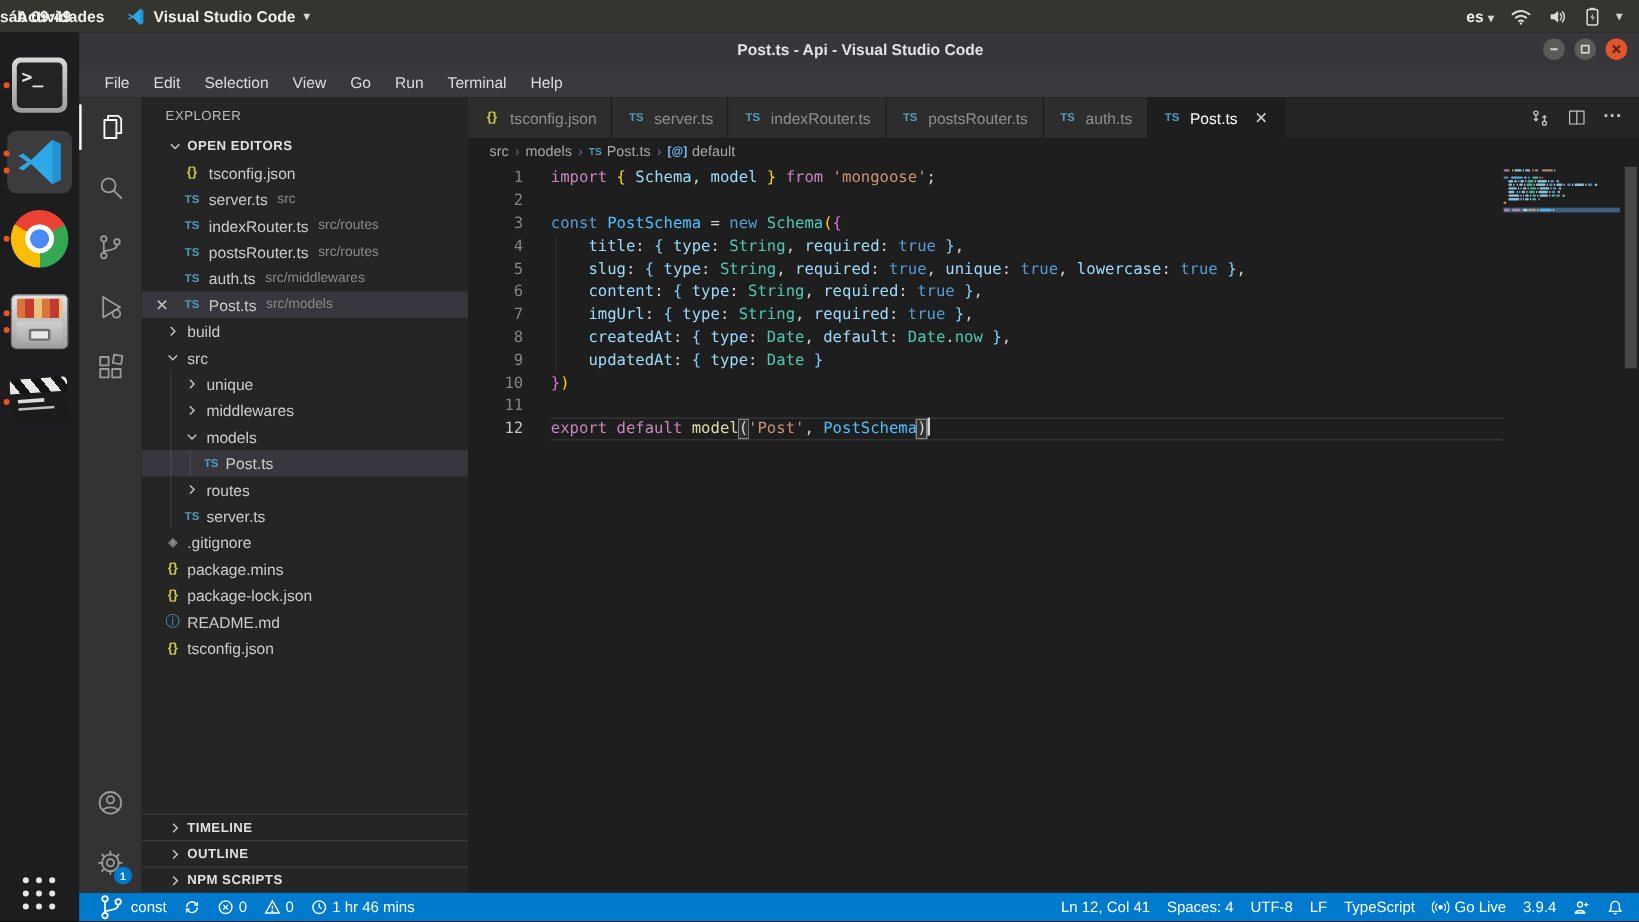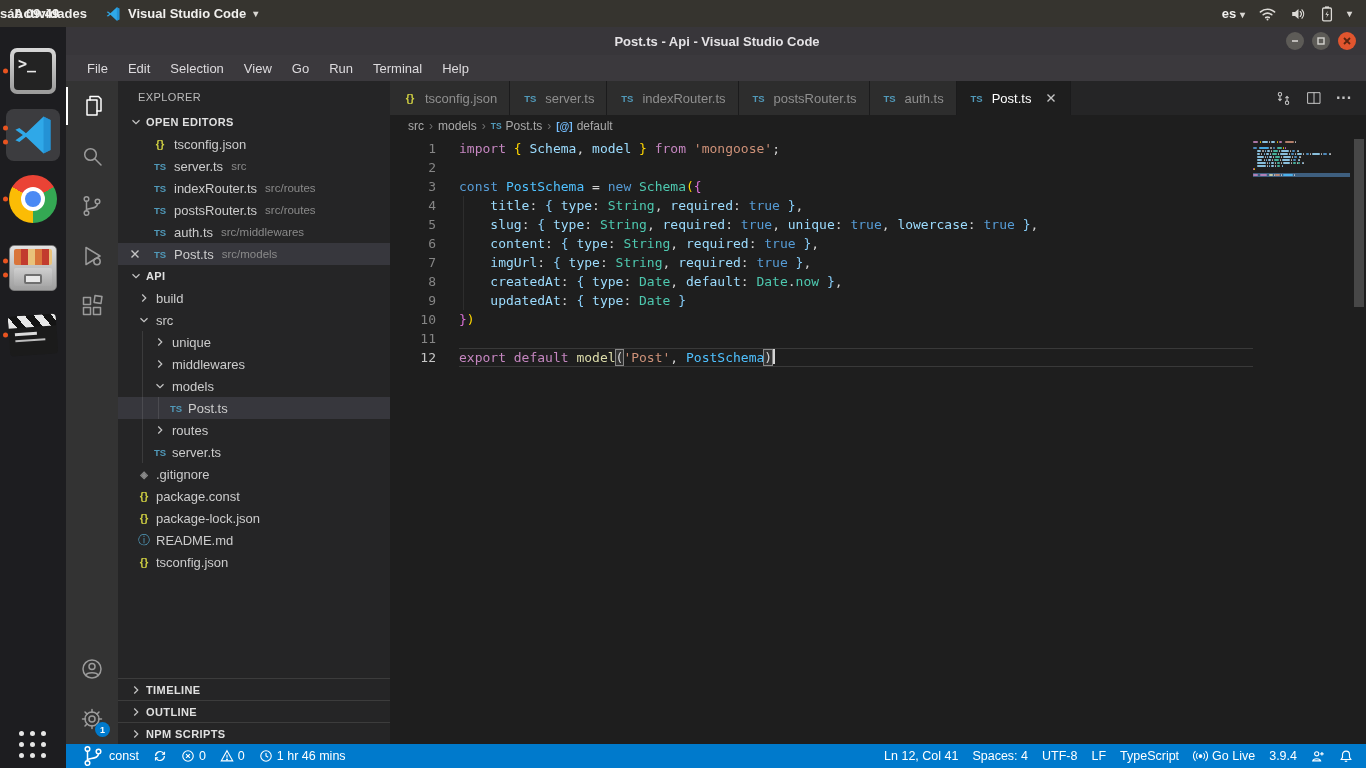--- a/index.html
+++ b/index.html
@@ -63,21 +63,21 @@
   #activitybar { width:52px; background:#333333; flex:none; display:flex; flex-direction:column; position:relative; }
   .ab-item { height:50px; display:flex; align-items:center; justify-content:center; color:#9b9b9b; position:relative; }
   .ab-item.active { color:#ffffff; }
   .ab-item.active::before { content:""; position:absolute; left:0; top:6px; bottom:6px; width:2px; background:#fff; }
   .ab-bottom { margin-top:auto; }
   .ab-badge { position:absolute; right:8px; bottom:7px; background:#007acc; color:#fff; font-size:9px; width:15px; height:15px; border-radius:50%; display:flex; align-items:center; justify-content:center; font-weight:bold; }
 
   
   #sidebar { width:272px; background:#252526; flex:none; display:flex; flex-direction:column; color:#cccccc; overflow:hidden; }
   .sb-title { font-size:11px; letter-spacing:.4px; color:#bbbbbb; padding:10px 0 8px 20px; }
-  .section-head { display:flex; align-items:center; font-size:11px; font-weight:bold; letter-spacing:.4px; color:#e0e0e0; height:22px; padding-left:10px; gap:2px; }
+  .section-head { display:flex; align-items:center; font-size:11px; font-weight:bold; letter-spacing:.4px; color:#e0e0e0; height:22px; padding-left:20px; gap:2px; }
   .section-head .chev { width:16px; display:flex; justify-content:center; color:#c5c5c5; }
   .oe-row { display:flex; align-items:center; height:22px; font-size:13px; padding-left:34px; position:relative; gap:6px; white-space:nowrap; }
   .oe-row.selected { background:#37373d; }
   .oe-row .closex { position:absolute; left:10px; color:#c5c5c5; display:flex; }
   .row-path { color:#8a8a8a; font-size:11.5px; margin-left:2px; }
   .file-ico { font-weight:bold; font-size:9.5px; flex:none; width:16px; text-align:center; }
   .file-ico.ts { color:#519aba; }
   .file-ico.json { color:#cbcb41; font-size:11px; }
   .file-ico.info { color:#519aba; font-size:12px; font-weight:normal; }
   .file-ico.git { color:#8a8a8a; font-size:10px; }
@@ -371,28 +371,20 @@
                   <svg width="14" height="14" viewBox="0 0 14 14" stroke="currentColor" stroke-width="1.4">
                     <path d="M3.5 3.5l7 7M10.5 3.5l-7 7"></path>
                   </svg>
                 </span>
                 <span class="file-ico ts">TS</span>
                 <span class="row-name">Post.ts</span>
                 <span class="row-path">src/models</span>
               </div>
             </div>
           <div id="project-tree">
-              <div class="section-head">
-                <span class="chev" style="display: flex;">
-                  <svg width="14" height="14" viewBox="0 0 16 16" fill="none" stroke="currentColor" stroke-width="1.4">
-                    <polyline points="4 6 8 10 12 6"></polyline>
-                  </svg>
-                </span>
-                <span>API</span>
-              </div>
               <div class="tree-row" style="padding-left: 18px;">
                 <span class="chev" style="display: flex;">
                   <svg width="14" height="14" viewBox="0 0 16 16" fill="none" stroke="currentColor" stroke-width="1.4">
                     <polyline points="6 4 10 8 6 12"></polyline>
                   </svg>
                 </span>
                 <span class="row-name">build</span>
               </div>
               <div class="tree-row" style="padding-left: 18px;">
                 <span class="chev" style="display: flex;">
@@ -448,21 +440,21 @@
                 <span class="guide" style="left: 24px;"></span>
                 <span class="file-ico ts">TS</span>
                 <span class="row-name">server.ts</span>
               </div>
               <div class="tree-row" style="padding-left: 18px;">
                 <span class="file-ico git">◈</span>
                 <span class="row-name">.gitignore</span>
               </div>
               <div class="tree-row" style="padding-left: 18px;">
                 <span class="file-ico json">{}</span>
-                <span class="row-name">package.const</span>
+                <span class="row-name">package.mins</span>
               </div>
               <div class="tree-row" style="padding-left: 18px;">
                 <span class="file-ico json">{}</span>
                 <span class="row-name">package-lock.json</span>
               </div>
               <div class="tree-row" style="padding-left: 18px;">
                 <span class="file-ico info">ⓘ</span>
                 <span class="row-name">README.md</span>
               </div>
               <div class="tree-row" style="padding-left: 18px;">

